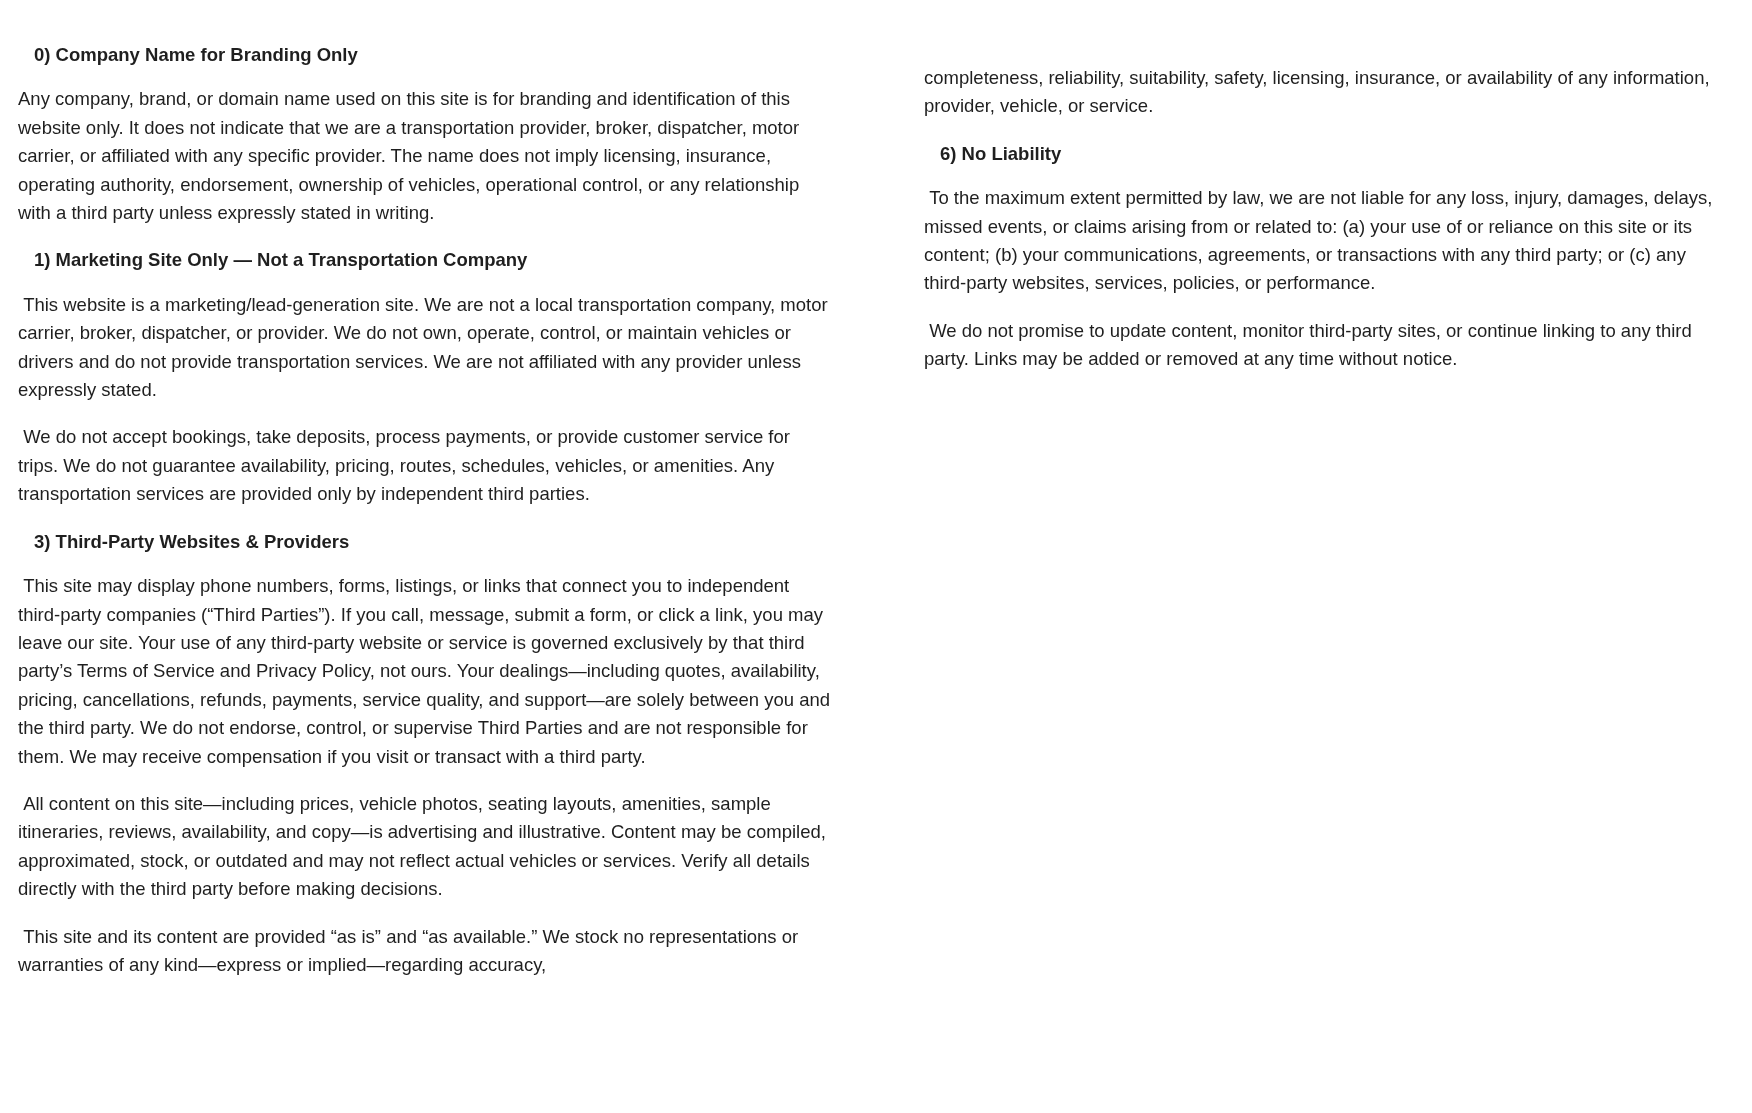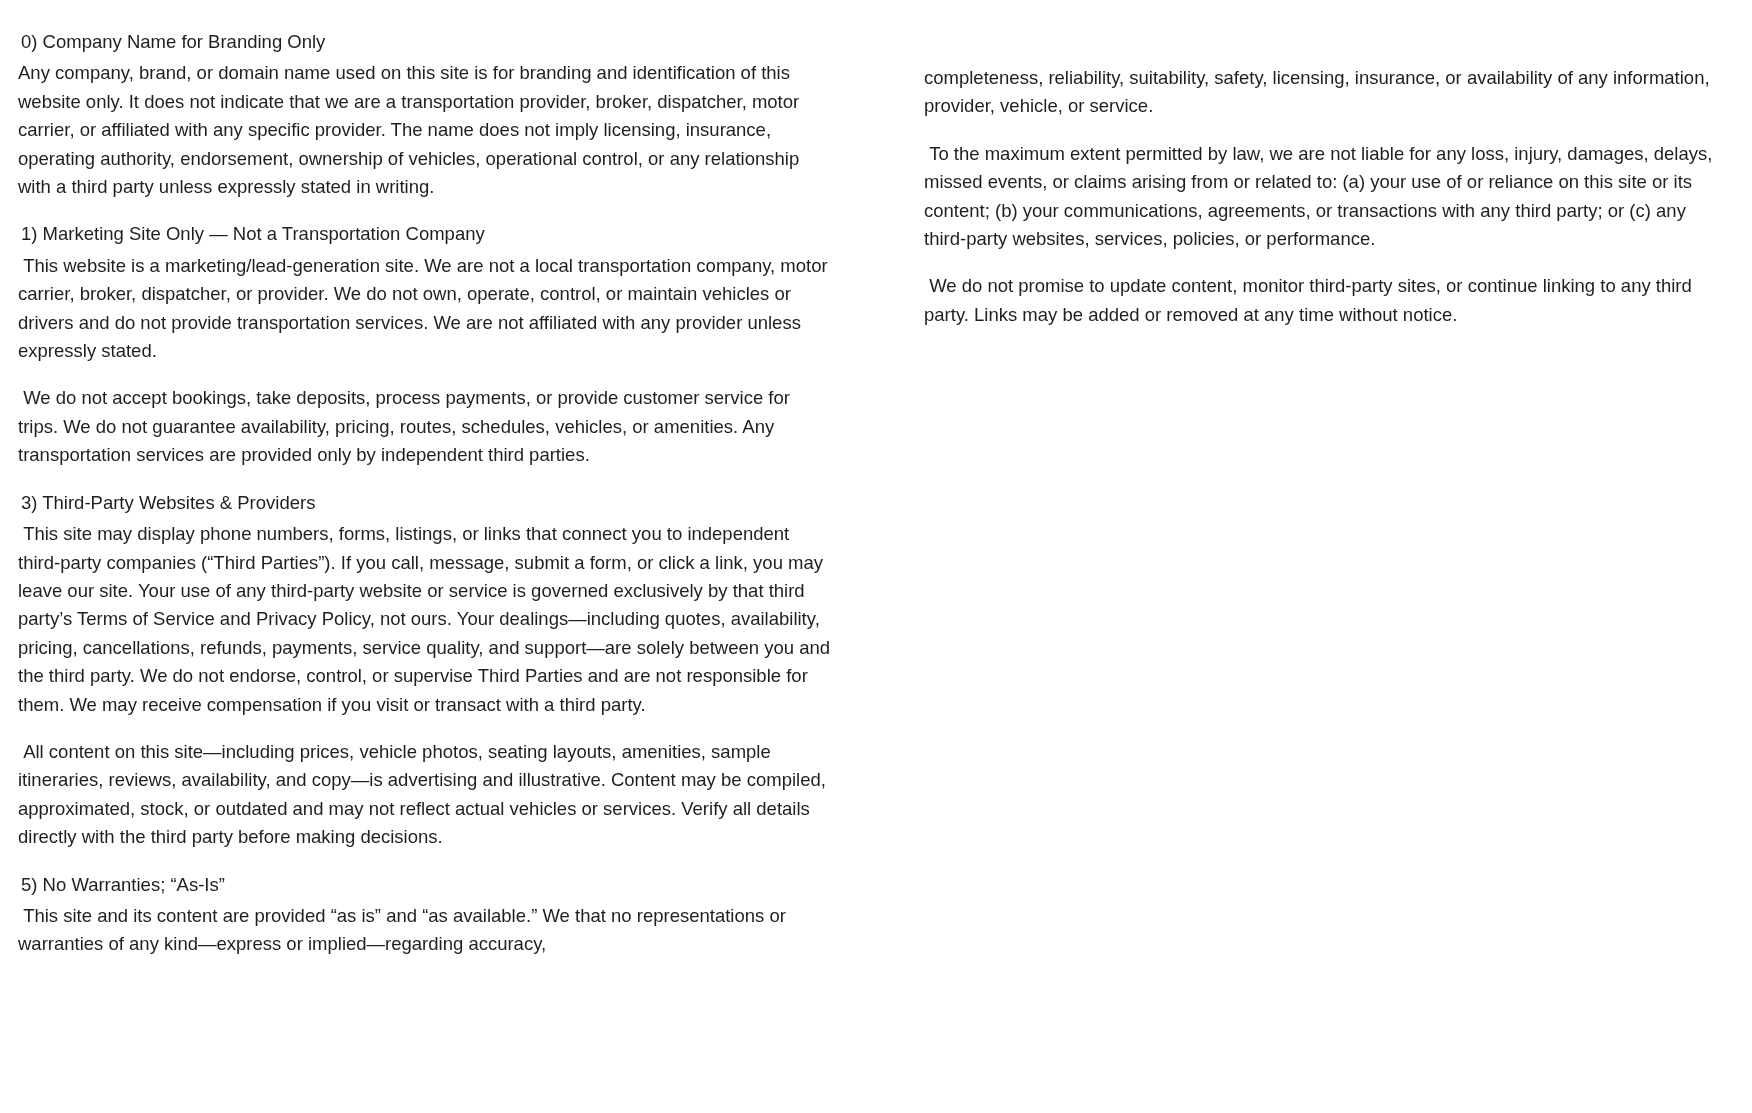--- a/index.html
+++ b/index.html
@@ -30,24 +30,24 @@
   }
   .col-right {
     left: 924px;
     width: 790px;
     padding-top: 64px;
   }
   .section {
     margin: 0 0 19px 0;
   }
   .heading {
-    margin: 3px;
+    margin: 16px;
     font-size: inherit;
     line-height: inherit;
-    font-weight: 400;
+    font-weight: 700;
   }
   .para {
     margin: 0;
     white-space: pre-wrap; 
   }
   .para b {
     font-weight: 400;
   }
 </style>
 </head>
@@ -67,28 +67,28 @@
         <p class="para"><span> We </span><b>do not</b><span> accept bookings, take deposits, process payments, or provide customer service for trips. We </span><b>do not</b><span> guarantee availability, pricing, routes, schedules, vehicles, or amenities. Any transportation services are provided </span><b>only</b><span> by independent third parties.</span></p>
       </section>
       <section class="section">
         <h2 class="heading">3) Third-Party Websites &amp; Providers</h2>
         <p class="para"><span> This site may display phone numbers, forms, listings, or links that connect you to </span><b>independent third-party</b><span> companies (“Third Parties”). If you call, message, submit a form, or click a link, you may leave our site. Your use of any third-party website or service is governed </span><b>exclusively</b><span> by that third party’s </span><b>Terms of Service</b><span> and </span><b>Privacy Policy</b><span>, </span><b>not ours</b><span>. Your dealings—including quotes, availability, pricing, cancellations, refunds, payments, service quality, and support—are </span><b>solely between you and the third party</b><span>. We do </span><b>not</b><span> endorse, control, or supervise Third Parties and are </span><b>not responsible</b><span> for them. We may receive compensation if you visit or transact with a third party.</span></p>
       </section>
       <section class="section">
         <p class="para"><span> All content on this site—including prices, vehicle photos, seating layouts, amenities, sample itineraries, reviews, availability, and copy—is </span><b>advertising and illustrative</b><span>. Content may be compiled, approximated, stock, or outdated and may </span><b>not</b><span> reflect actual vehicles or services. Verify all details </span><b>directly with the third party</b><span> before making decisions.</span></p>
       </section>
       <section class="section">
-        <h2 class="heading">5) No Warranties; “As-Is”</h2>
-        <p class="para"><span> This site and its content are provided </span><b>“as is”</b><span> and </span><b>“as available.”</b><span> We that </span><b>no representations or warranties</b><span> of any kind—express or implied—regarding accuracy,</span></p>
+        <p class="para"><span> This site and its content are provided </span><b>“as is”</b><span> and </span><b>“as available.”</b><span> We stock </span><b>no representations or warranties</b><span> of any kind—express or implied—regarding accuracy,</span></p>
       </section>
     </div>
   <div class="col col-right">
       <section class="section">
         <p class="para"><span>completeness, reliability, suitability, safety, licensing, insurance, or availability of any information, provider, vehicle, or service.</span></p>
       </section>
       <section class="section">
+        <h2 class="heading">6) No Liability</h2>
         <p class="para"><span> To the maximum extent permitted by law, we are </span><b>not liable</b><span> for any loss, injury, damages, delays, missed events, or claims arising from or related to: (a) your use of or reliance on this site or its content; (b) your communications, agreements, or transactions with any third party; or (c) any third-party websites, services, policies, or performance.</span></p>
       </section>
       <section class="section">
         <p class="para"><span> We </span><b>do not</b><span> promise to update content, monitor third-party sites, or continue linking to any third party. Links may be added or removed at any time without notice.</span></p>
       </section>
     </div>
 </div>
 
 </body></html>

